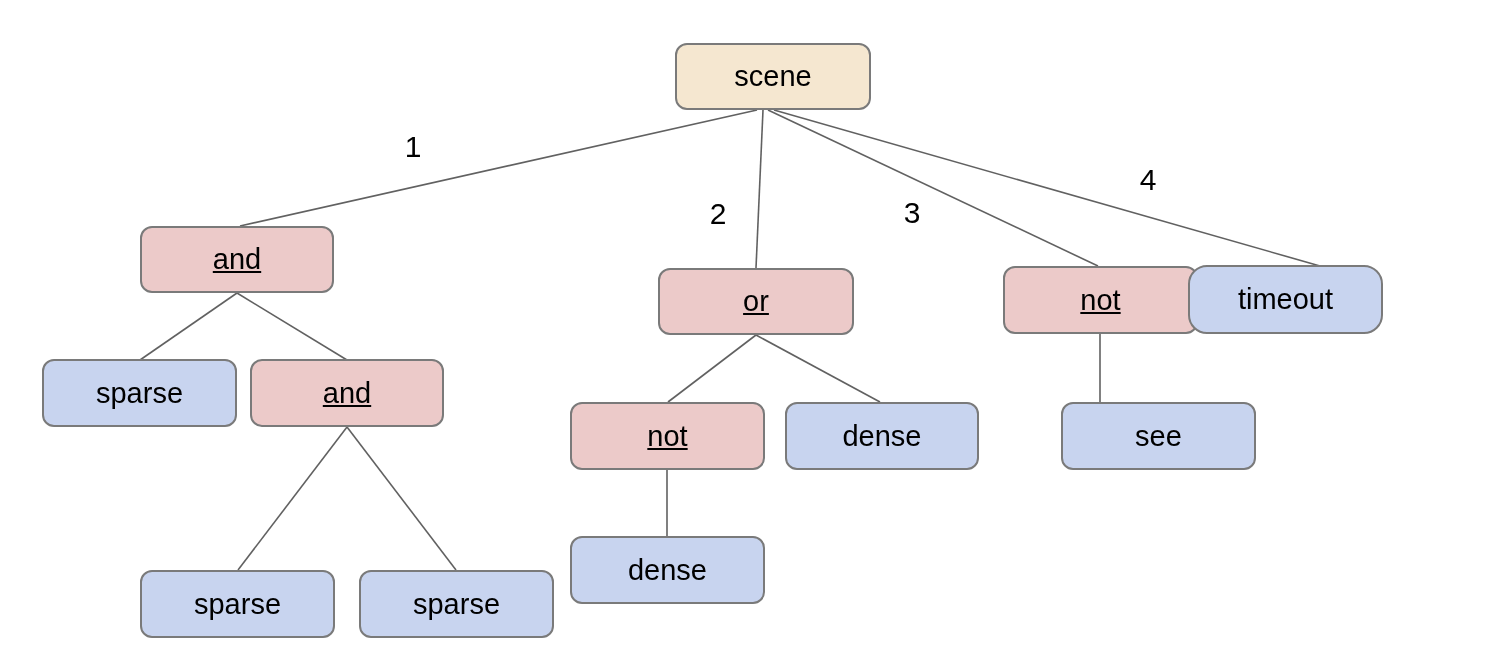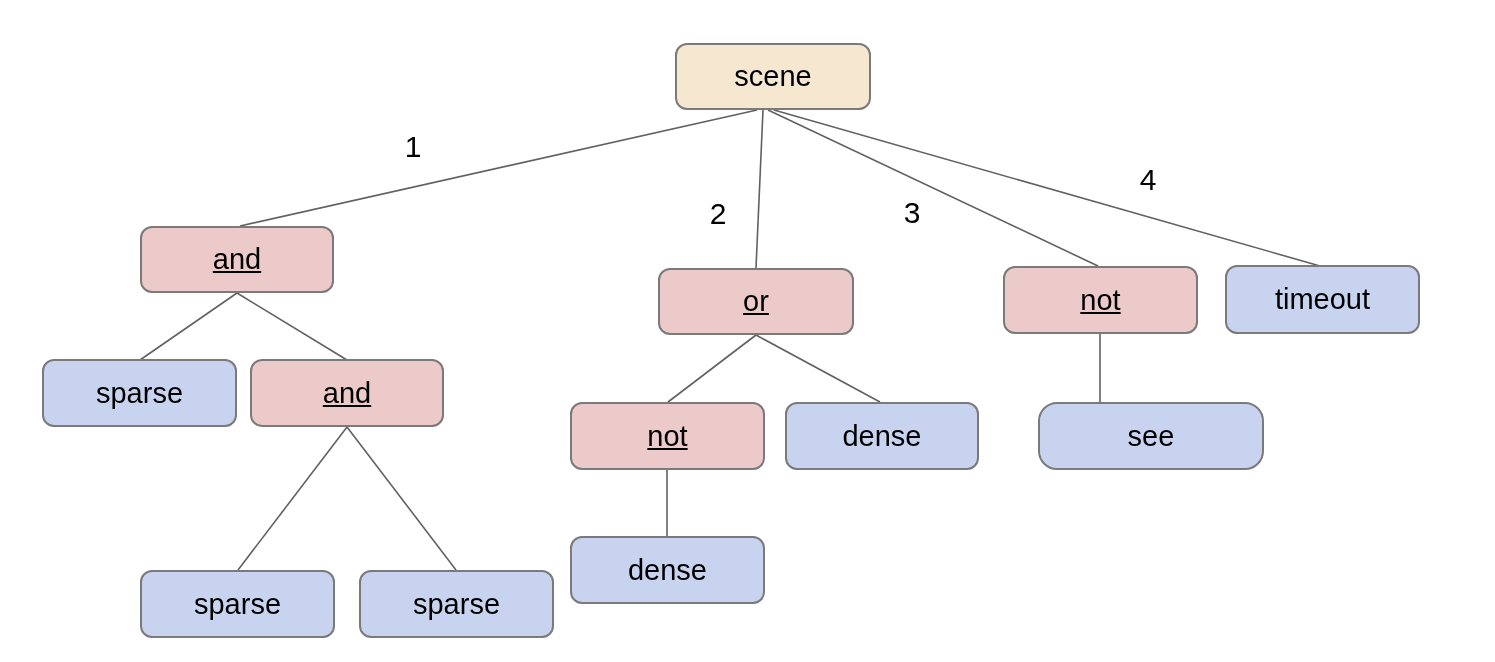--- a/index.html
+++ b/index.html
@@ -73,25 +73,25 @@
   <div class="edge-label" style="left:413px;  top:147px;">1</div>
   <div class="edge-label" style="left:718px;  top:214px;">2</div>
   <div class="edge-label" style="left:912px;  top:213px;">3</div>
   <div class="edge-label" style="left:1148px; top:180px;">4</div>
 
   <div class="node root" style="left:668px;  top:43px;  width:196px; height:67px;margin-left:7px;">scene</div>
 
   <div class="node operator" style="left:140px;  top:226px; width:194px; height:67px;">and</div>
   <div class="node operator" style="left:658px;  top:268px; width:196px; height:67px;">or</div>
   <div class="node operator" style="left:1003px; top:266px; width:195px; height:68px;">not</div>
-  <div class="node leaf" style="left:1225px; top:265px; width:195px; height:69px;">timeout</div>
+  <div class="node leaf" style="left:1188px; top:265px; width:195px; height:69px;border-radius:19px;">timeout</div>
 
   <div class="node leaf" style="left:42px;   top:359px; width:195px; height:68px;">sparse</div>
   <div class="node operator" style="left:250px;  top:359px; width:194px; height:68px;">and</div>
   <div class="node operator" style="left:570px;  top:402px; width:195px; height:68px;">not</div>
   <div class="node leaf" style="left:785px;  top:402px; width:194px; height:68px;">dense</div>
-  <div class="node leaf" style="left:1038px; top:402px; width:226px; height:68px;border-radius:19px;">see</div>
+  <div class="node leaf" style="left:1061px; top:402px; width:195px; height:68px;">see</div>
 
   <div class="node leaf" style="left:570px;  top:536px; width:195px; height:68px;">dense</div>
   <div class="node leaf" style="left:140px;  top:570px; width:195px; height:68px;">sparse</div>
   <div class="node leaf" style="left:359px;  top:570px; width:195px; height:68px;">sparse</div>
 
 </div>
 
 </body></html>

